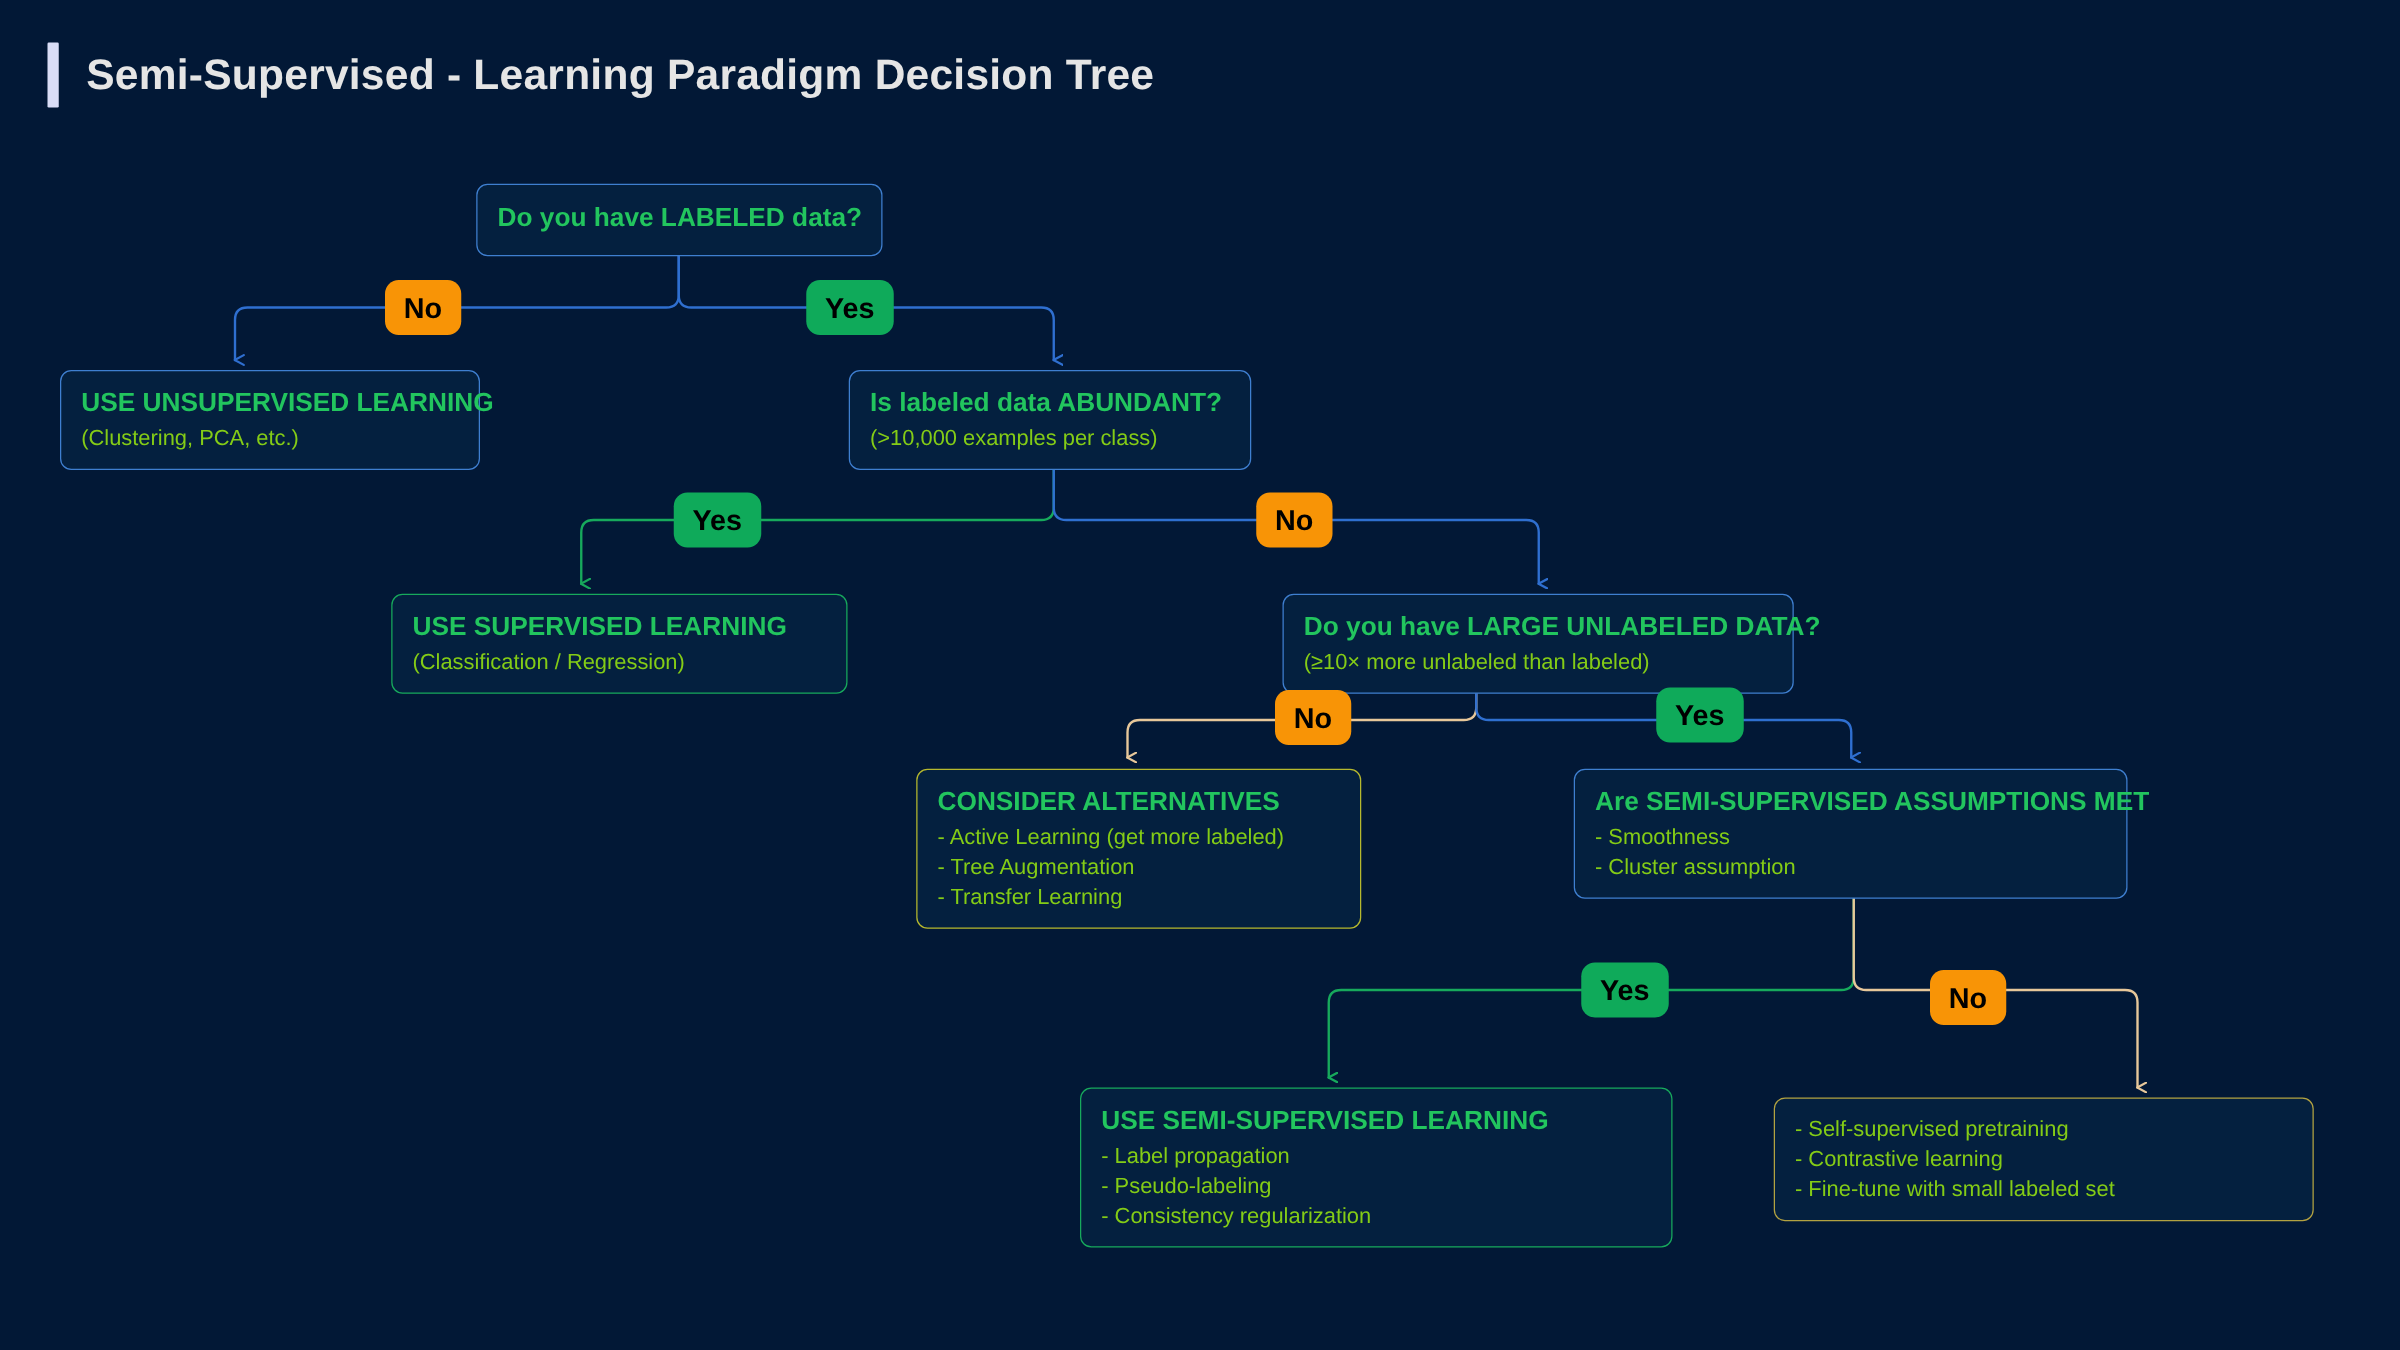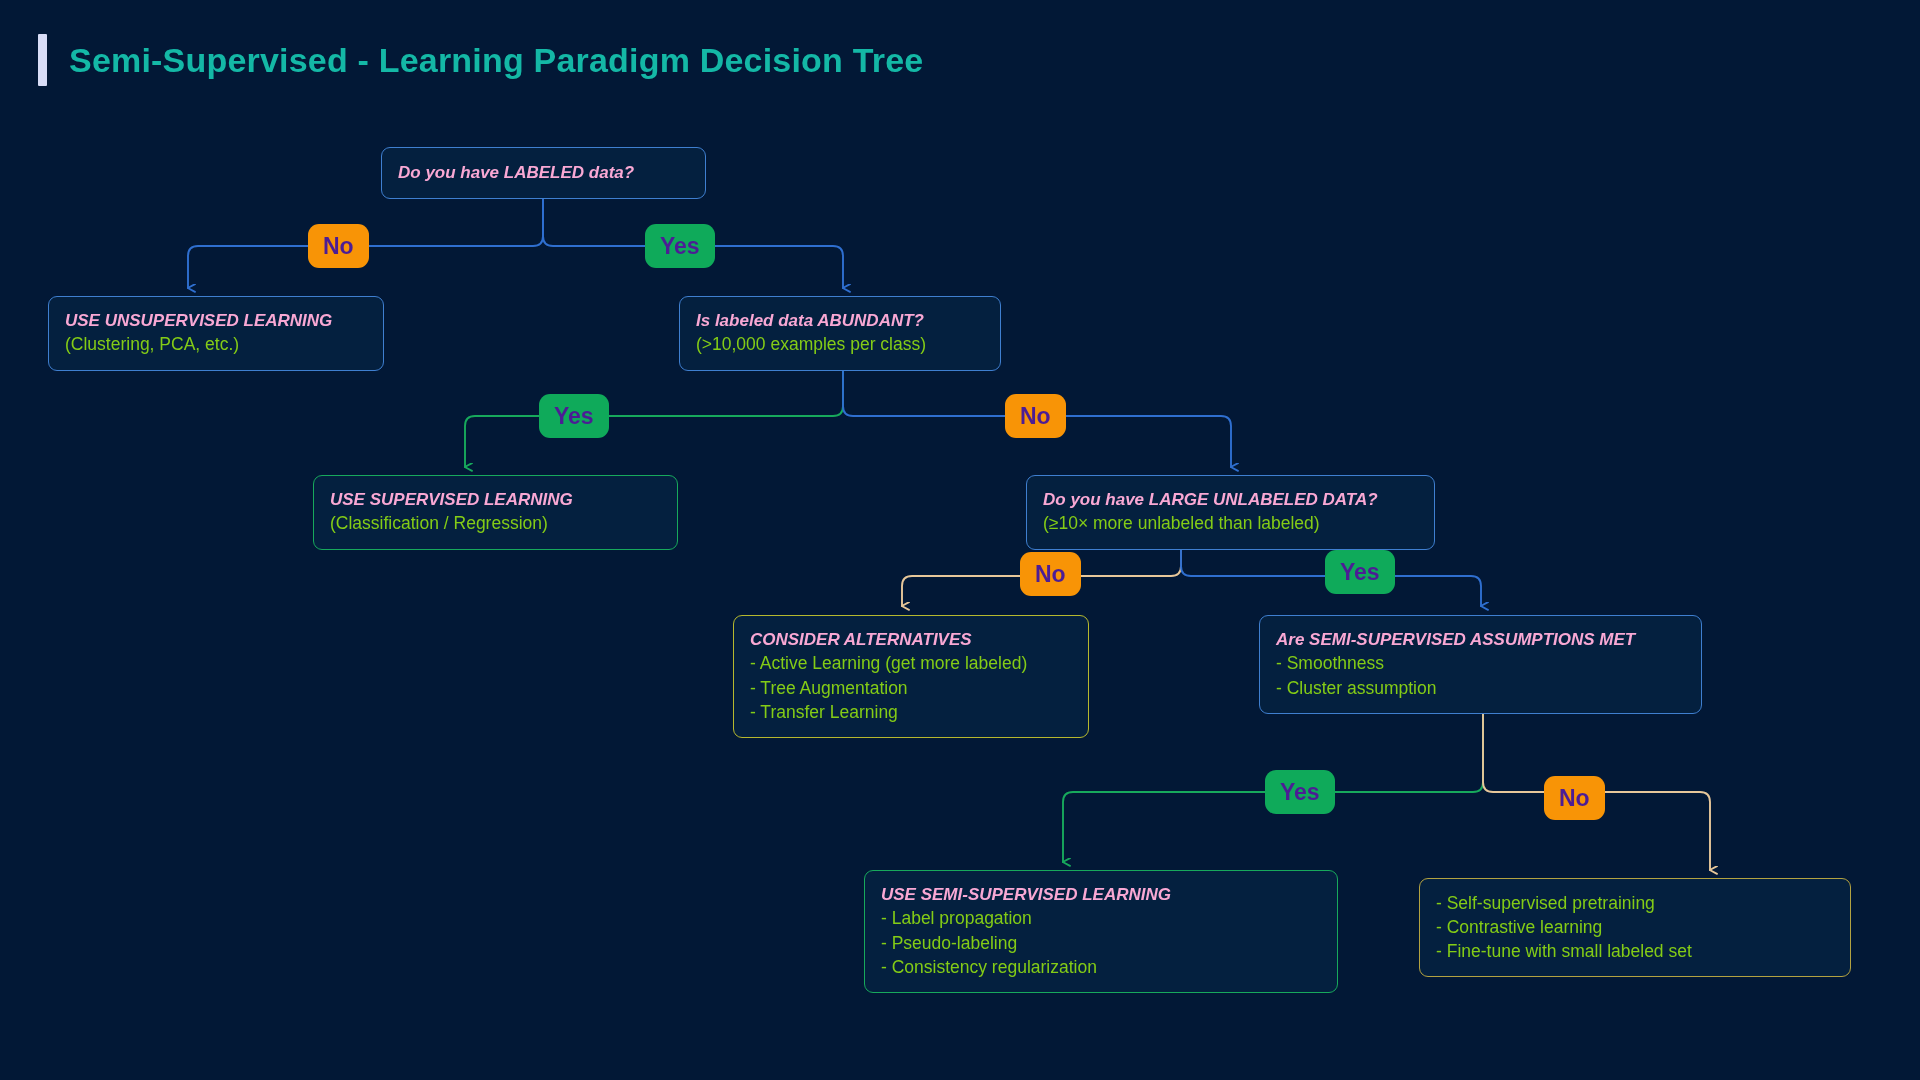--- a/index.html
+++ b/index.html
@@ -7,47 +7,47 @@
     width: 1920px; height: 1080px;
     background: #021836;
     font-family: "Liberation Sans", sans-serif;
     overflow: hidden;
   }
   #stage { position: relative; width: 1920px; height: 1080px; }
 
   
   .header { position: absolute; left: 38px; top: 34px; display: flex; align-items: center; gap: 22px; }
   .accent-bar { width: 9px; height: 52px; background: #d9ddf7; border-radius: 1px; }
-  .page-title { font-size: 34px; font-weight: bold; color: #14b8a6; letter-spacing: .2px; white-space: nowrap; }
+  .page-title { font-size: 34px; font-weight: bold; color: #e5e5e5; letter-spacing: .2px; white-space: nowrap; }
 
   
   #edges { position: absolute; left: 0; top: 0; width: 1920px; height: 1080px; pointer-events: none; }
 
   
   .node {
     position: absolute;
     background: #04203f;
     border: 1.4px solid #3f7fd0;
     border-radius: 9px;
     padding: 12px 16px 13px 16px;
     color: #eaf0fb;
   }
-  .node .t1 { font-size: 17px; font-weight: bold; color: #f9a8d4; line-height: 1.38; white-space: nowrap; font-style: italic; }
+  .node .t1 { font-size: 21px; font-weight: bold; color: #22c55e; line-height: 1.38; white-space: nowrap; }
   .node .t2 { font-size: 17.5px; font-weight: normal; color: #84cc16; line-height: 1.38; white-space: nowrap; }
   .node.green  { border-color: #17a95c; }
   .node.yellow { border-color: #b6b82e; }
   .node.tan    { border-color: #b3a241; }
   .node.blue   { border-color: #3f7fd0; }
   .node.single { padding-top: 13px; padding-bottom: 14px; }
 
   
   .badge {
     position: absolute;
     border-radius: 11px;
-    color: #4c1d95;
+    color: #000000;
     font-size: 23px;
     font-weight: bold;
     display: flex; align-items: center; justify-content: center;
     height: 44px;
     padding: 0 15px;
     min-width: 56px;
     line-height: 1;
   }
   .badge.yes { background: #0faa5a; }
   .badge.no  { background: #f89406; }

